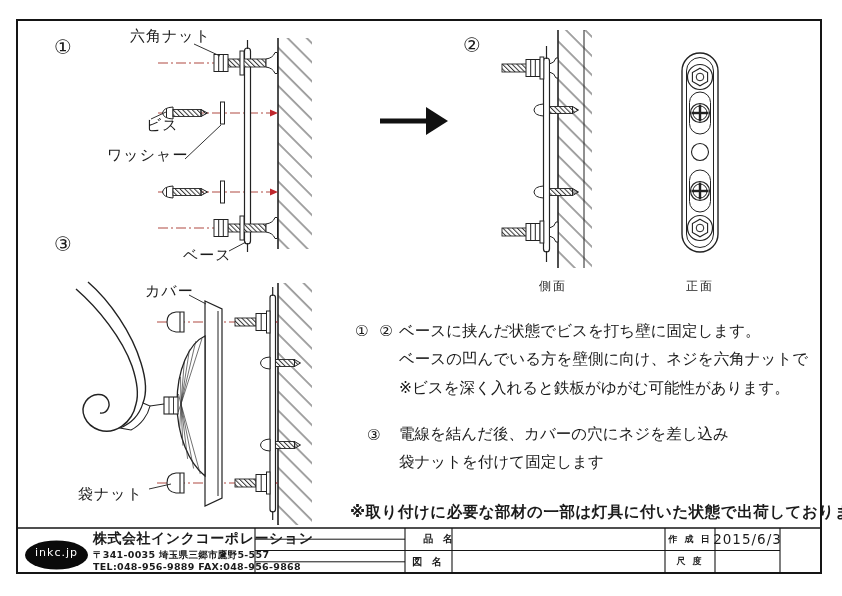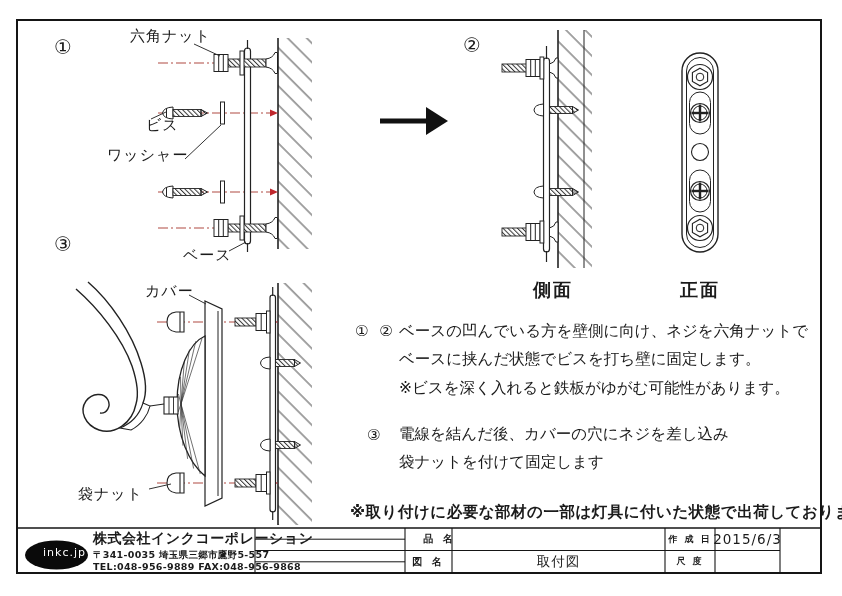--- a/index.html
+++ b/index.html
@@ -2,32 +2,32 @@
 <html><head>
 <meta charset="utf-8">
 <style>
   html,body{margin:0;padding:0;background:#fff;}
   .page{position:relative;width:842px;height:596px;background:#fff;
         font-family:"DejaVu Sans","Liberation Sans",sans-serif;color:#1b1b1b;overflow:hidden;}
   .page svg{position:absolute;left:0;top:0;}
   .txt{position:absolute;white-space:nowrap;}
   .lbl{font-size:15px;letter-spacing:1px;}
   .stepnum{font-size:20px;}
-  .viewlbl{font-size:18px;font-weight:bold;width:66px;text-align:center;letter-spacing:2px;}
+  .viewlbl{font-size:12px;font-weight:normal;width:66px;text-align:center;letter-spacing:2px;}
   .inst{font-size:15.5px;}
   .inst .ln{height:28.3px;line-height:28.3px;}
   .prefix{font-size:15px;letter-spacing:3px;}
   .note{font-size:15.5px;font-weight:bold;letter-spacing:0.5px;}
   
   .cell{position:absolute;display:flex;align-items:center;justify-content:center;}
   .tb-small{font-size:10px;font-weight:bold;letter-spacing:3px;}
   .tb-tiny{font-size:9px;font-weight:bold;letter-spacing:2px;}
   .tb-val{font-size:13.5px;letter-spacing:1px;}
   .logo-text{position:absolute;left:26px;top:546px;width:61px;text-align:center;
-             color:#fff;font-size:11px;letter-spacing:1px;padding-left:8px;}
+             color:#fff;font-size:11px;letter-spacing:1px;}
   .company{position:absolute;left:93px;top:530px;font-size:14px;font-weight:bold;letter-spacing:0.5px;}
   .addr{position:absolute;left:93px;top:549px;font-size:9.5px;font-weight:bold;letter-spacing:0.3px;}
   .tel{position:absolute;left:93px;top:561px;font-size:9.5px;font-weight:bold;letter-spacing:0.3px;}
 </style>
 </head>
 <body>
 
 <div class="page">
 
   <svg width="842" height="596" viewBox="0 0 842 596">
@@ -287,40 +287,39 @@
   <div class="txt lbl" style="left:107px;top:146px;">ワッシャー</div>
   <div class="txt lbl" style="left:183px;top:246px;">ベース</div>
   <div class="txt lbl" style="left:145px;top:282px;">カバー</div>
   <div class="txt lbl" style="left:78px;top:485px;">袋ナット</div>
 
   <div class="txt viewlbl" style="left:520px;top:278px;">側面</div>
   <div class="txt viewlbl" style="left:667px;top:278px;">正面</div>
 
   <div class="txt prefix" style="left:355px;top:322px;">① ②</div>
   <div class="txt inst" style="left:399px;top:317px;">
+    <div class="ln">ベースに挟んだ状態でビスを打ち壁に固定します。</div>
     <div class="ln">ベースの凹んでいる方を壁側に向け、ネジを六角ナットで</div>
-    <div class="ln">ベースに挟んだ状態でビスを打ち壁に固定します。</div>
     <div class="ln">※ビスを深く入れると鉄板がゆがむ可能性があります。</div>
   </div>
 
   <div class="txt prefix" style="left:367px;top:426px;">③</div>
   <div class="txt inst" style="left:399px;top:420px;">
     <div class="ln">電線を結んだ後、カバーの穴にネジを差し込み</div>
     <div class="ln">袋ナットを付けて固定します</div>
   </div>
 
   <div class="txt note" style="left:350px;top:502px;">※取り付けに必要な部材の一部は灯具に付いた状態で出荷しております。</div>
 
   <div class="logo-text">inkc.jp</div>
   <div class="company">株式会社インクコーポレーション</div>
   <div class="addr">〒341-0035 埼玉県三郷市鷹野5-557</div>
   <div class="tel">TEL:048-956-9889  FAX:048-956-9868</div>
 
   <div class="cell tb-small" style="left:405px;top:528px;width:69px;height:22px;">品 名</div>
   <div class="cell tb-val" style="left:452px;top:528px;width:213px;height:22px;"></div>
   <div class="cell tb-small" style="left:405px;top:550px;width:47px;height:23px;border-radius:6px;">図 名</div>
-  <div class="cell tb-val" style="left:452px;top:550px;width:213px;height:23px;">取付図</div>
   <div class="cell tb-tiny" style="left:665px;top:528px;width:50px;height:22px;text-align:center;">作 成 日</div>
   <div class="cell tb-val" style="left:715px;top:528px;width:65px;height:22px;">2015/6/3</div>
   <div class="cell tb-tiny" style="left:665px;top:550px;width:50px;height:23px;">尺 度</div>
   <div class="cell tb-val" style="left:715px;top:550px;width:65px;height:23px;"></div>
 
 </div>
 
 </body></html>

